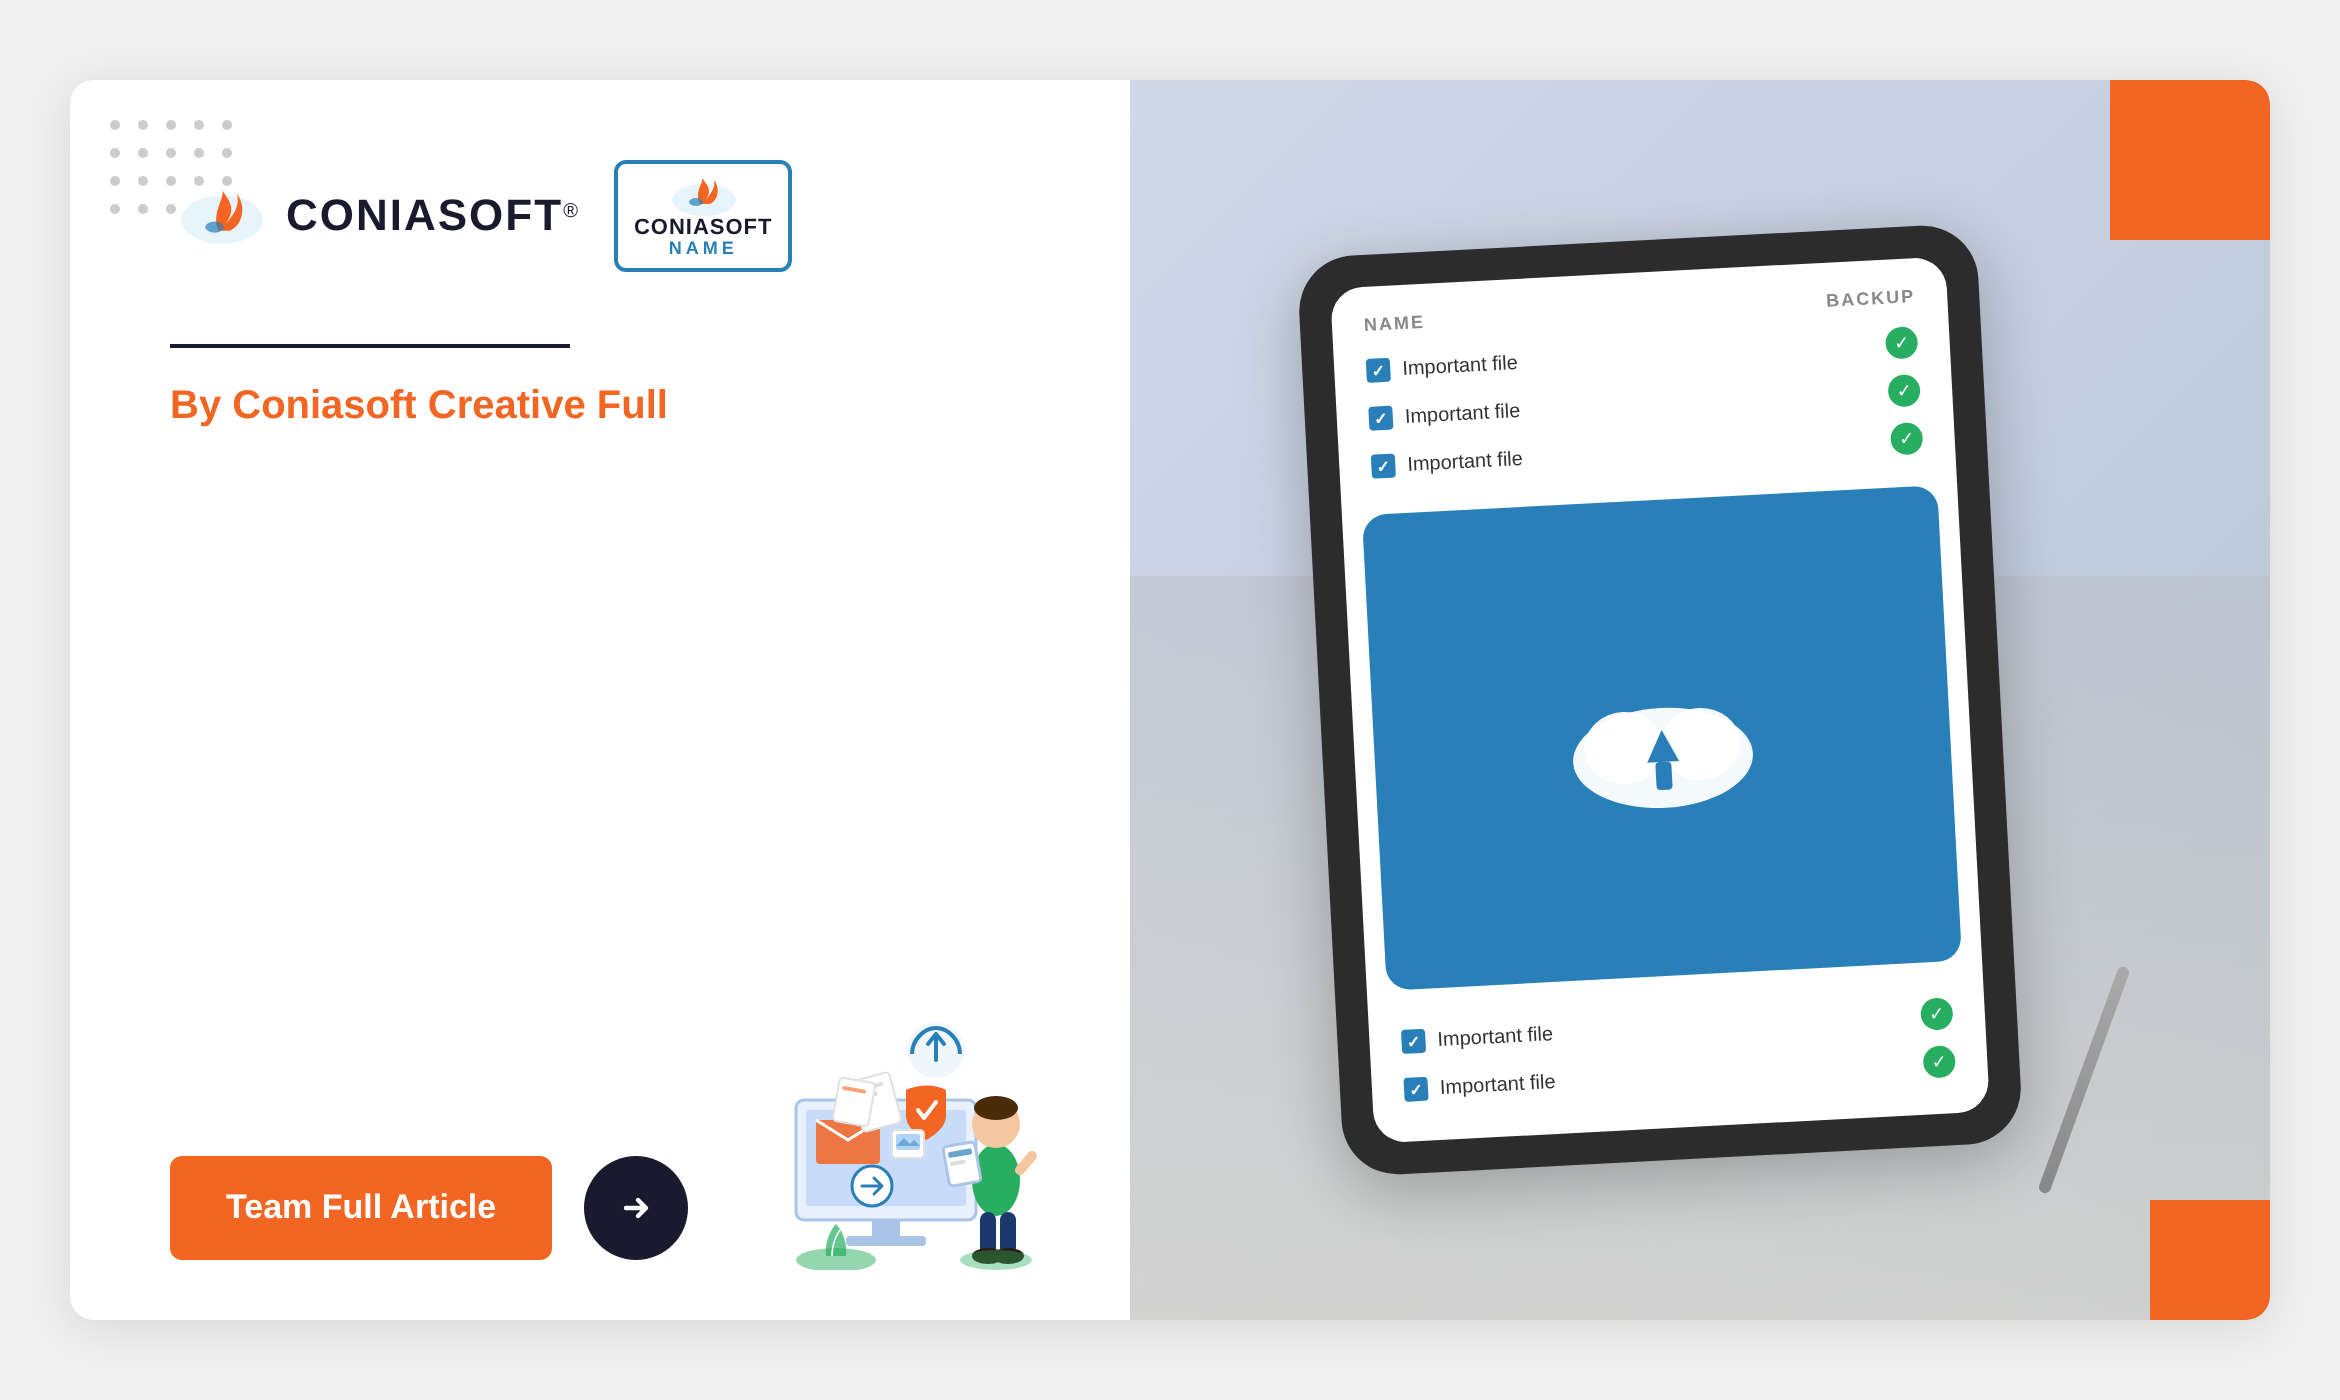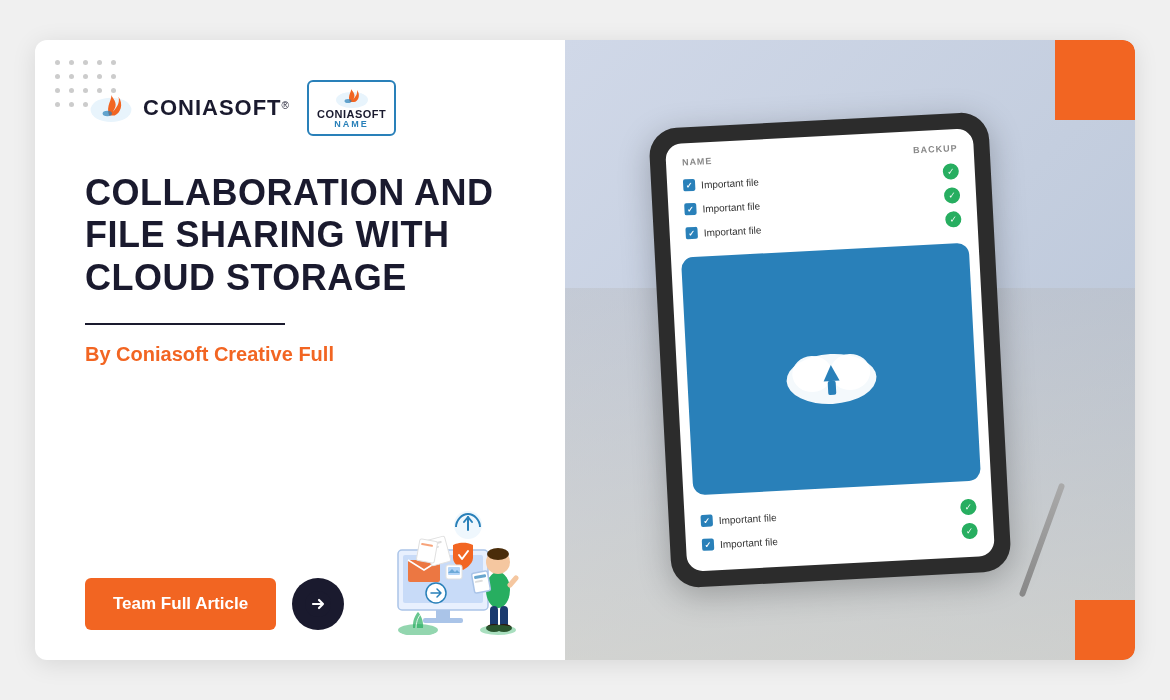--- a/index.html
+++ b/index.html
@@ -370,21 +370,20 @@
           <path d="M16 16 C13 10 18 5 17 3 C20 7 22 9 19 14 C21 11 24 8 23 4 C27 9 24 16 20 16 Z" fill="#F26522"></path>
           <ellipse cx="14" cy="15" rx="3.5" ry="2" fill="#2980b9" opacity="0.7"></ellipse>
         </svg>
         <div style="line-height:1.1;text-align:center;">
           <div style="font-size:11px;font-weight:900;color:#1a1a2e;letter-spacing:0.5px;">CONIASOFT</div>
           <div style="font-size:9px;font-weight:700;color:#2980b9;letter-spacing:2px;">NAME</div>
         </div>
       </div>
     </div>
 
-    <div class="article-title">COLLABORATION AND FILE SHARING WITH CLOUD STORAGE</div>
 
     <div class="divider"></div>
 
     <div class="author-text">By Coniasoft Creative Full</div>
 
     <div class="bottom-area">
       <div class="cta-area">
         <button class="read-btn">Team Full Article</button>
         <button class="arrow-btn">
           <svg viewBox="0 0 26 26" fill="none">

